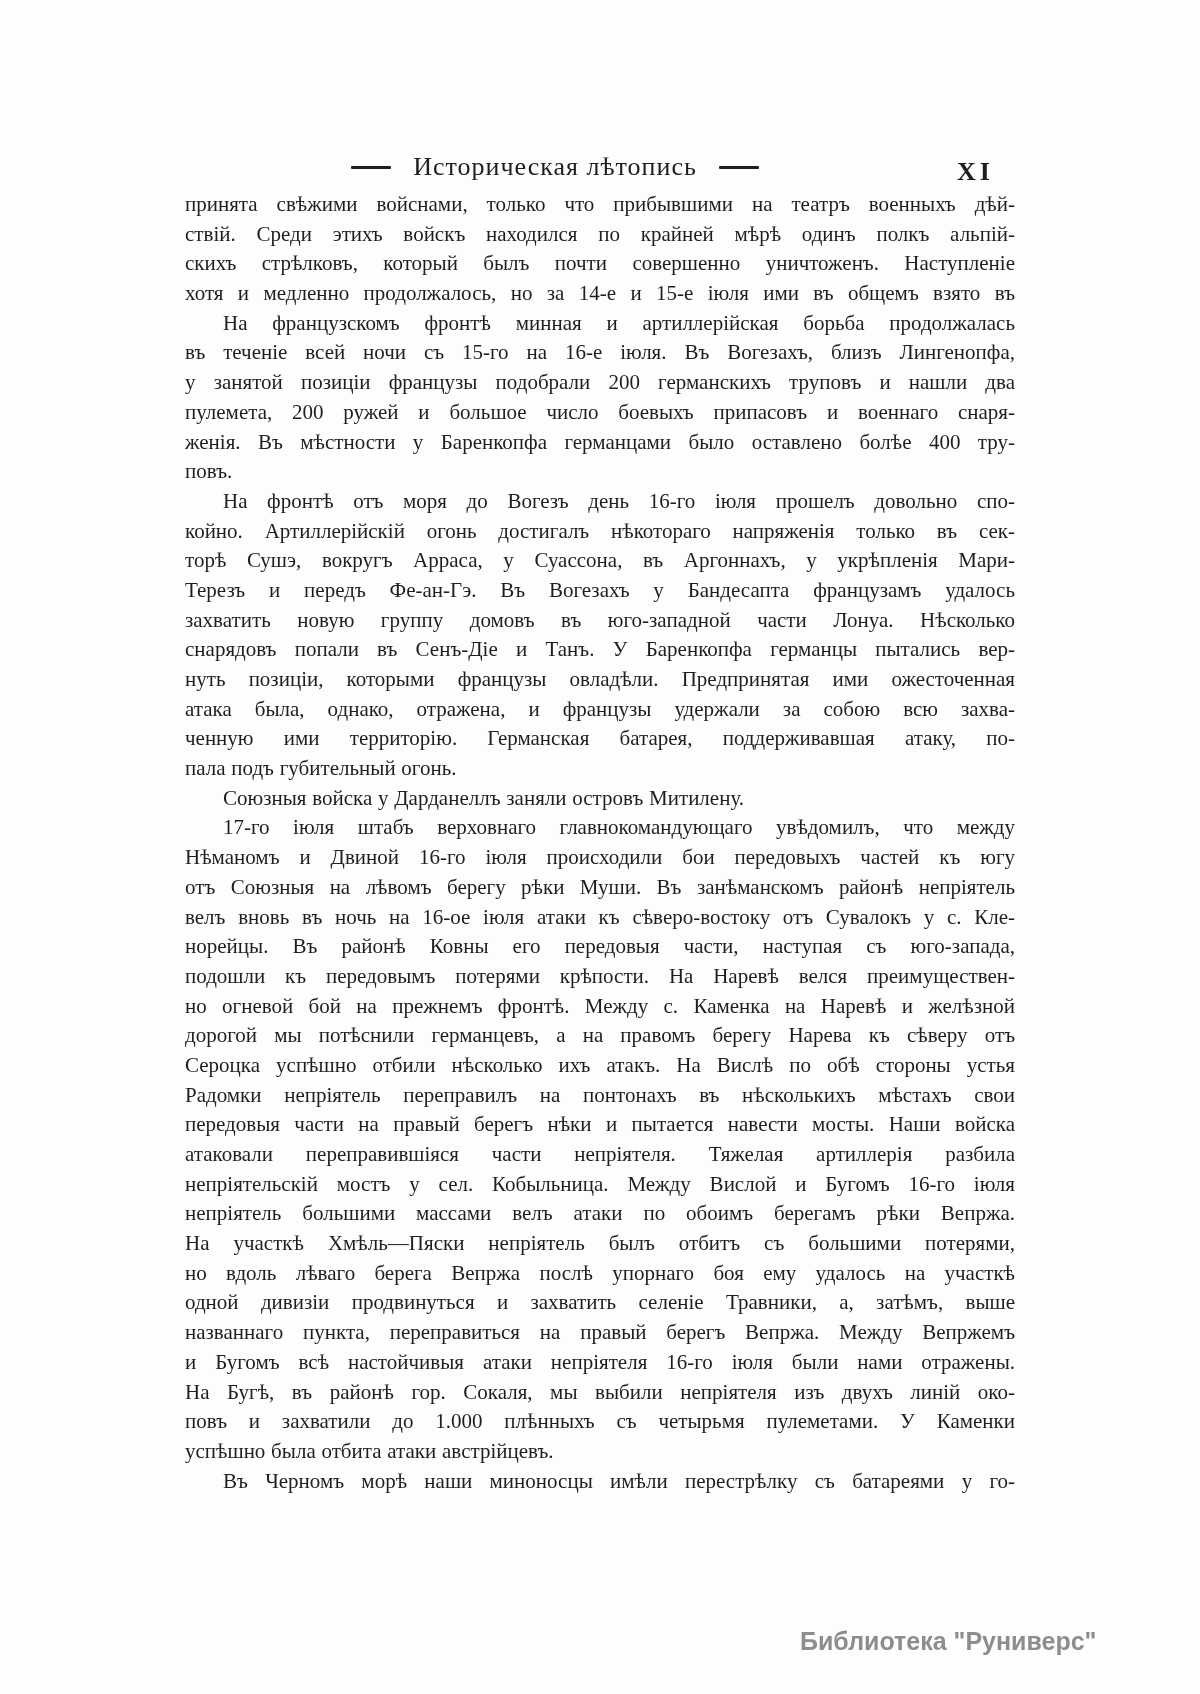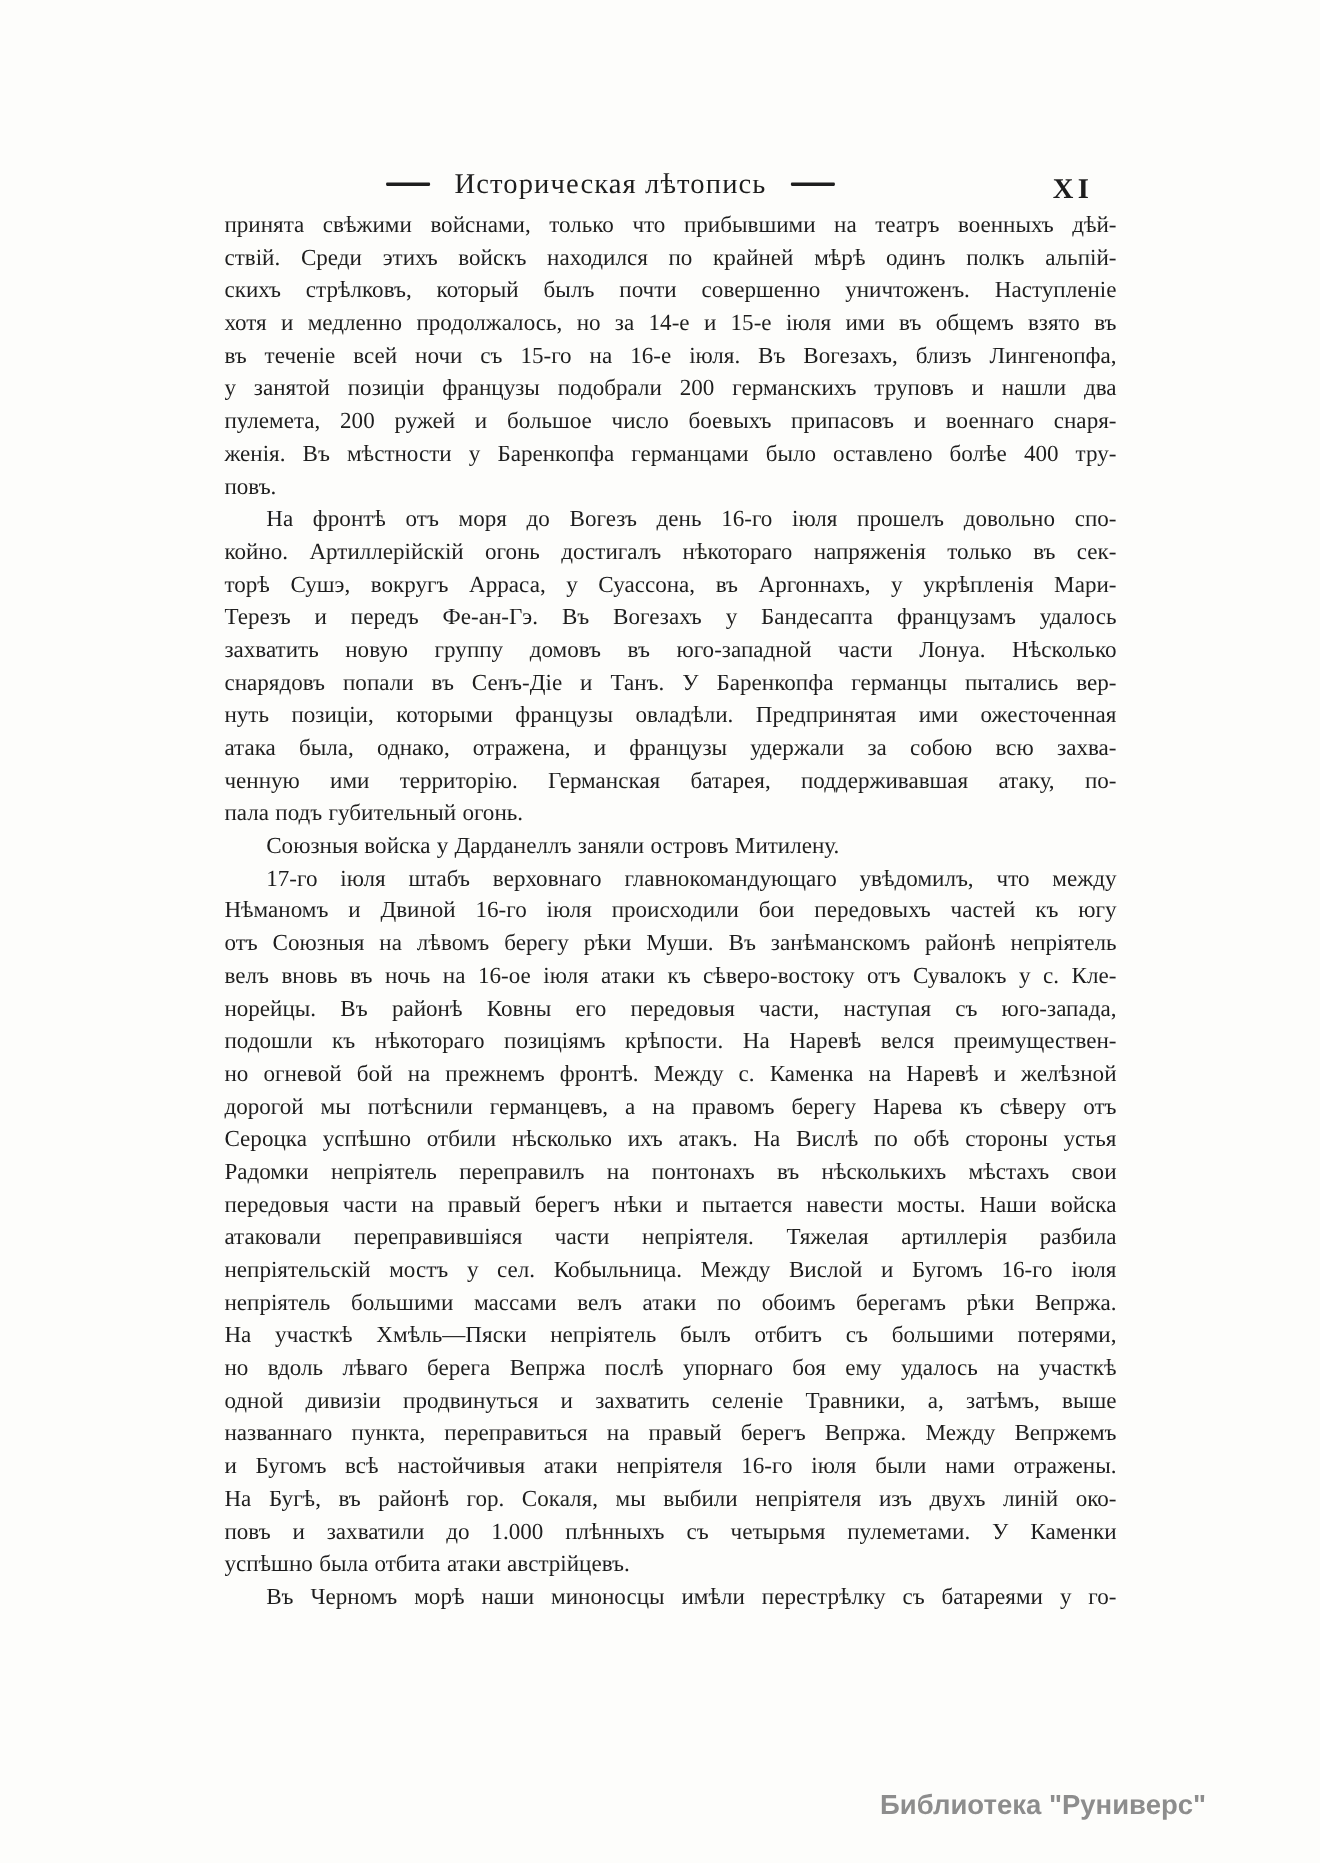--- a/index.html
+++ b/index.html
@@ -55,21 +55,20 @@
     width: 830px;
     font-size: 21px;
     line-height: 29.7px;
   }
   .paragraph { margin: 0; }
   .line {
     height: 29.7px;
     text-align: justify;
     text-align-last: left;
     word-spacing: 0.5px;
-    margin-left: 19px;
   }
   .line.justified { text-align-last: justify; }
   .line.indent { text-indent: 38px; }
   
   .watermark {
     position: absolute;
     top: 1627px;
     left: 800px;
     font-family: "Liberation Sans", "DejaVu Sans", sans-serif;
     font-size: 25px;
@@ -92,20 +91,21 @@
   <div class="page-number">XI</div>
 
   <div class="text-block">
       <div class="paragraph">
         <div class="line justified">принята свѣжими войснами, только что прибывшими на театръ военныхъ дѣй-</div>
         <div class="line justified">ствій. Среди этихъ войскъ находился по крайней мѣрѣ одинъ полкъ альпій-</div>
         <div class="line justified">скихъ стрѣлковъ, который былъ почти совершенно уничтоженъ. Наступленіе</div>
         <div class="line justified">хотя и медленно продолжалось, но за 14-е и 15-е іюля ими въ общемъ взято въ</div>
       </div>
       <div class="paragraph">
+        <div class="line indent justified">На французскомъ фронтѣ минная и артиллерійская борьба продолжалась</div>
         <div class="line justified">въ теченіе всей ночи съ 15-го на 16-е іюля. Въ Вогезахъ, близъ Лингенопфа,</div>
         <div class="line justified">у занятой позиціи французы подобрали 200 германскихъ труповъ и нашли два</div>
         <div class="line justified">пулемета, 200 ружей и большое число боевыхъ припасовъ и военнаго снаря-</div>
         <div class="line justified">женія. Въ мѣстности у Баренкопфа германцами было оставлено болѣе 400 тру-</div>
         <div class="line">повъ.</div>
       </div>
       <div class="paragraph">
         <div class="line indent justified">На фронтѣ отъ моря до Вогезъ день 16-го іюля прошелъ довольно спо-</div>
         <div class="line justified">койно. Артиллерійскій огонь достигалъ нѣкотораго напряженія только въ сек-</div>
         <div class="line justified">торѣ Сушэ, вокругъ Арраса, у Суассона, въ Аргоннахъ, у укрѣпленія Мари-</div>
@@ -119,21 +119,21 @@
       </div>
       <div class="paragraph">
         <div class="line indent">Союзныя войска у Дарданеллъ заняли островъ Митилену.</div>
       </div>
       <div class="paragraph">
         <div class="line indent justified">17-го іюля штабъ верховнаго главнокомандующаго увѣдомилъ, что между</div>
         <div class="line justified">Нѣманомъ и Двиной 16-го іюля происходили бои передовыхъ частей къ югу</div>
         <div class="line justified">отъ Союзныя на лѣвомъ берегу рѣки Муши. Въ занѣманскомъ районѣ непріятель</div>
         <div class="line justified">велъ вновь въ ночь на 16-ое іюля атаки къ сѣверо-востоку отъ Сувалокъ у с. Кле-</div>
         <div class="line justified">норейцы. Въ районѣ Ковны его передовыя части, наступая съ юго-запада,</div>
-        <div class="line justified">подошли къ нѣкотораго позиціямъ крѣпости. На Наревѣ велся преимуществен-</div>
+        <div class="line justified">подошли къ передовымъ потерями крѣпости. На Наревѣ велся преимуществен-</div>
         <div class="line justified">но огневой бой на прежнемъ фронтѣ. Между с. Каменка на Наревѣ и желѣзной</div>
         <div class="line justified">дорогой мы потѣснили германцевъ, а на правомъ берегу Нарева къ сѣверу отъ</div>
         <div class="line justified">Сероцка успѣшно отбили нѣсколько ихъ атакъ. На Вислѣ по обѣ стороны устья</div>
         <div class="line justified">Радомки непріятель переправилъ на понтонахъ въ нѣсколькихъ мѣстахъ свои</div>
         <div class="line justified">передовыя части на правый берегъ нѣки и пытается навести мосты. Наши войска</div>
         <div class="line justified">атаковали переправившіяся части непріятеля. Тяжелая артиллерія разбила</div>
         <div class="line justified">непріятельскій мостъ у сел. Кобыльница.  Между Вислой и Бугомъ 16-го іюля</div>
         <div class="line justified">непріятель большими массами велъ атаки по обоимъ берегамъ рѣки Вепржа.</div>
         <div class="line justified">На участкѣ Хмѣль—Пяски непріятель былъ отбитъ съ большими потерями,</div>
         <div class="line justified">но вдоль лѣваго берега Вепржа послѣ упорнаго боя ему удалось на участкѣ</div>

